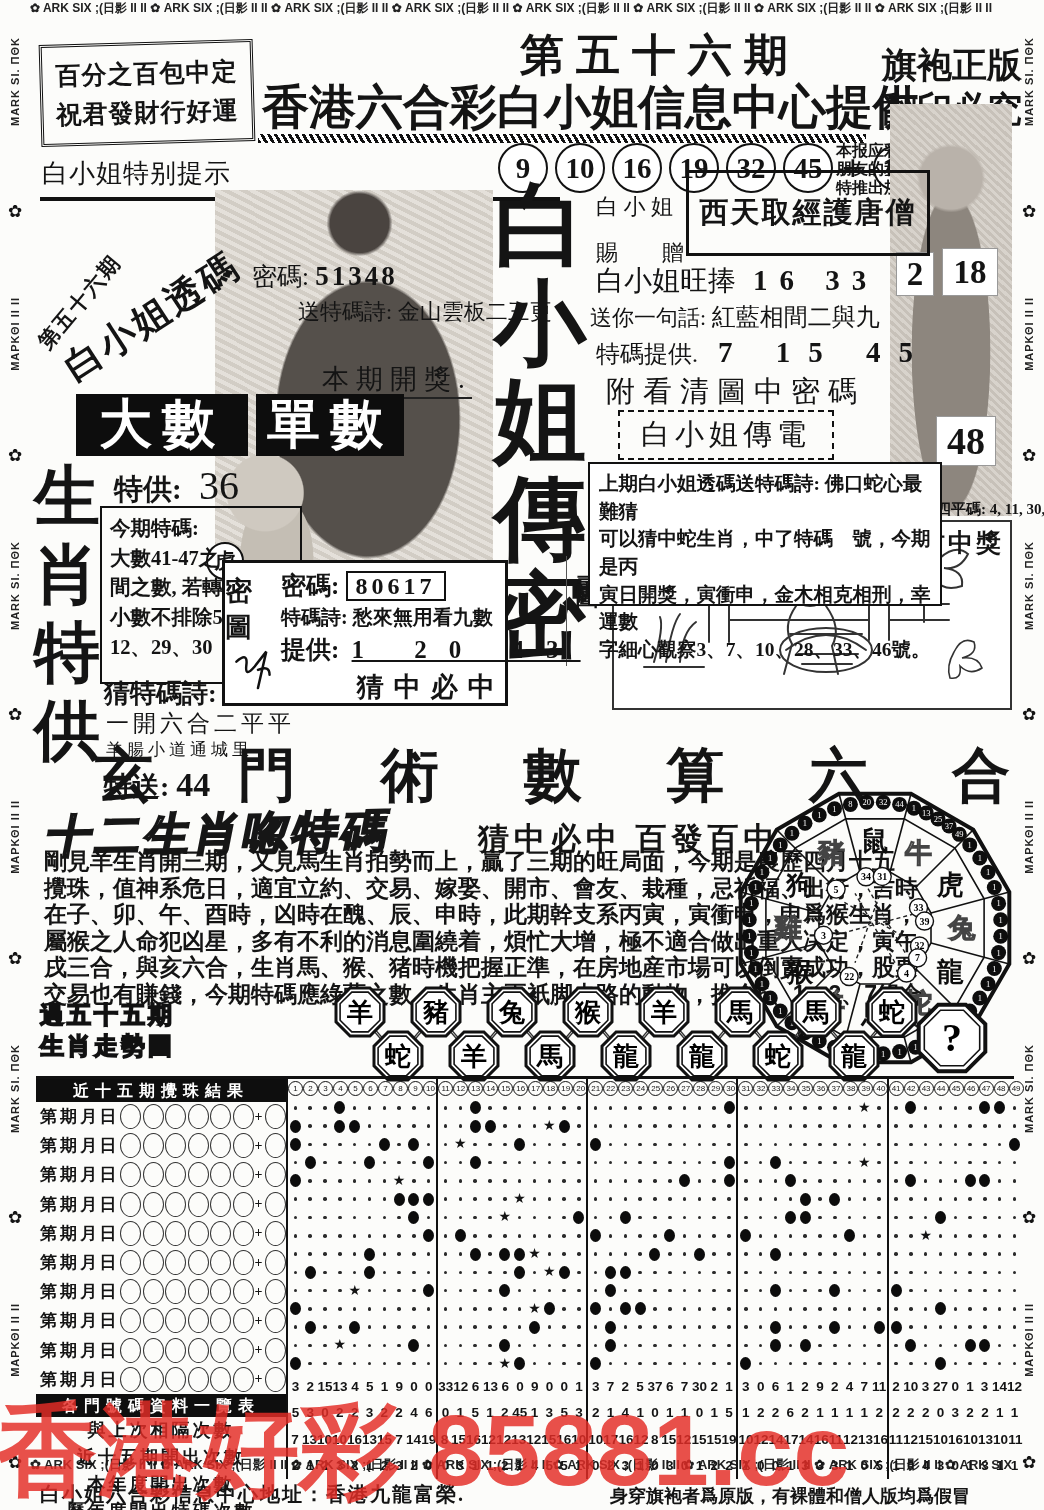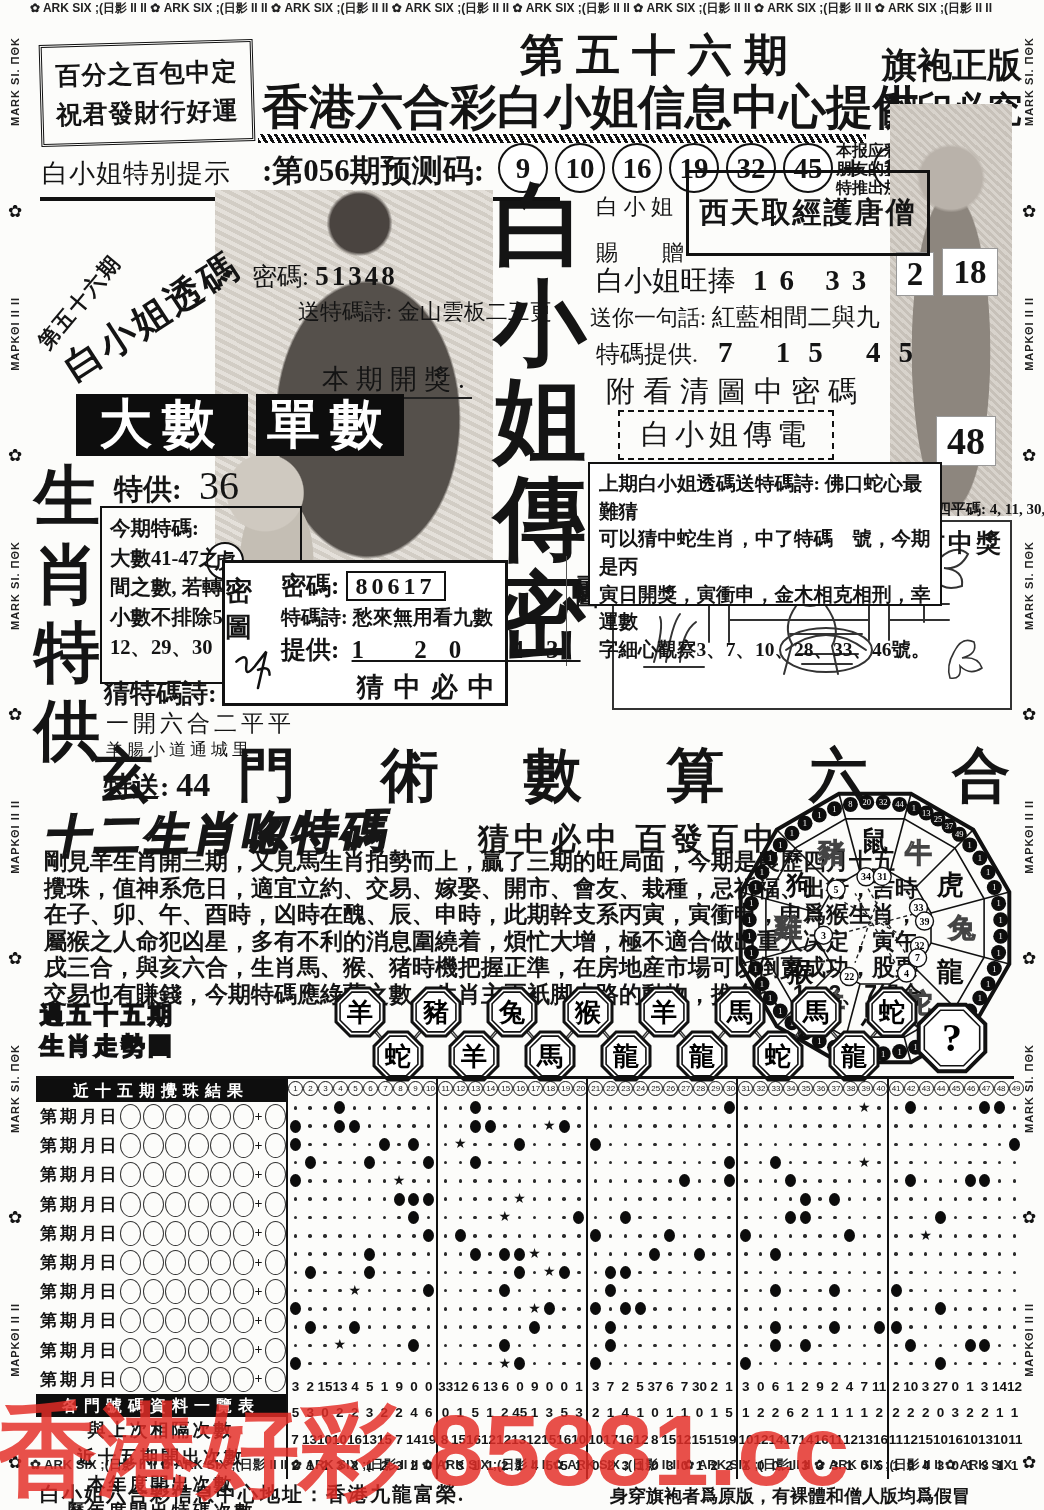--- a/index.html
+++ b/index.html
@@ -201,21 +201,20 @@
     <div>祝君發財行好運</div>
   </div>
   <div class="abs title1">第五十六期</div>
   <div class="abs title2">香港六合彩白小姐信息中心提供</div>
   <div class="abs hatch"></div>
   <div class="abs copyright">
     <div>旗袍正版</div>
     <div>翻印必究</div>
   </div>
   <div class="abs predict-label">白小姐特别提示</div>
-  <div class="abs predict-label2 b">:第056期预测码:</div>
   <div id="predict-circles" class="abs">
       <span class="pnum">9</span>
       <span class="pnum">10</span>
       <span class="pnum">16</span>
       <span class="pnum">19</span>
       <span class="pnum">32</span>
       <span class="pnum">45</span>
       <span class="plus">+</span>
       <span class="pnum special">18</span>
     </div>

